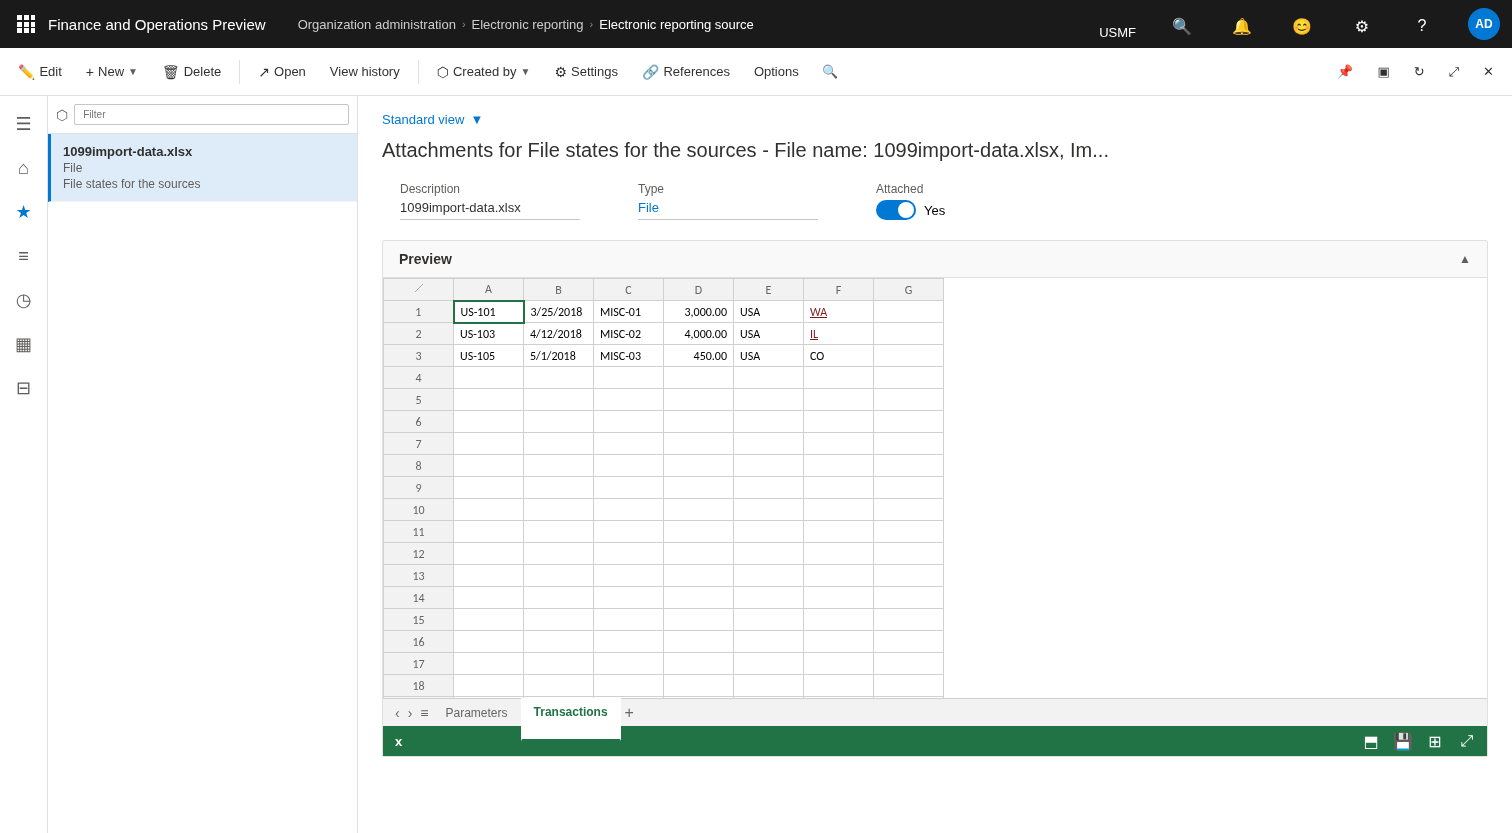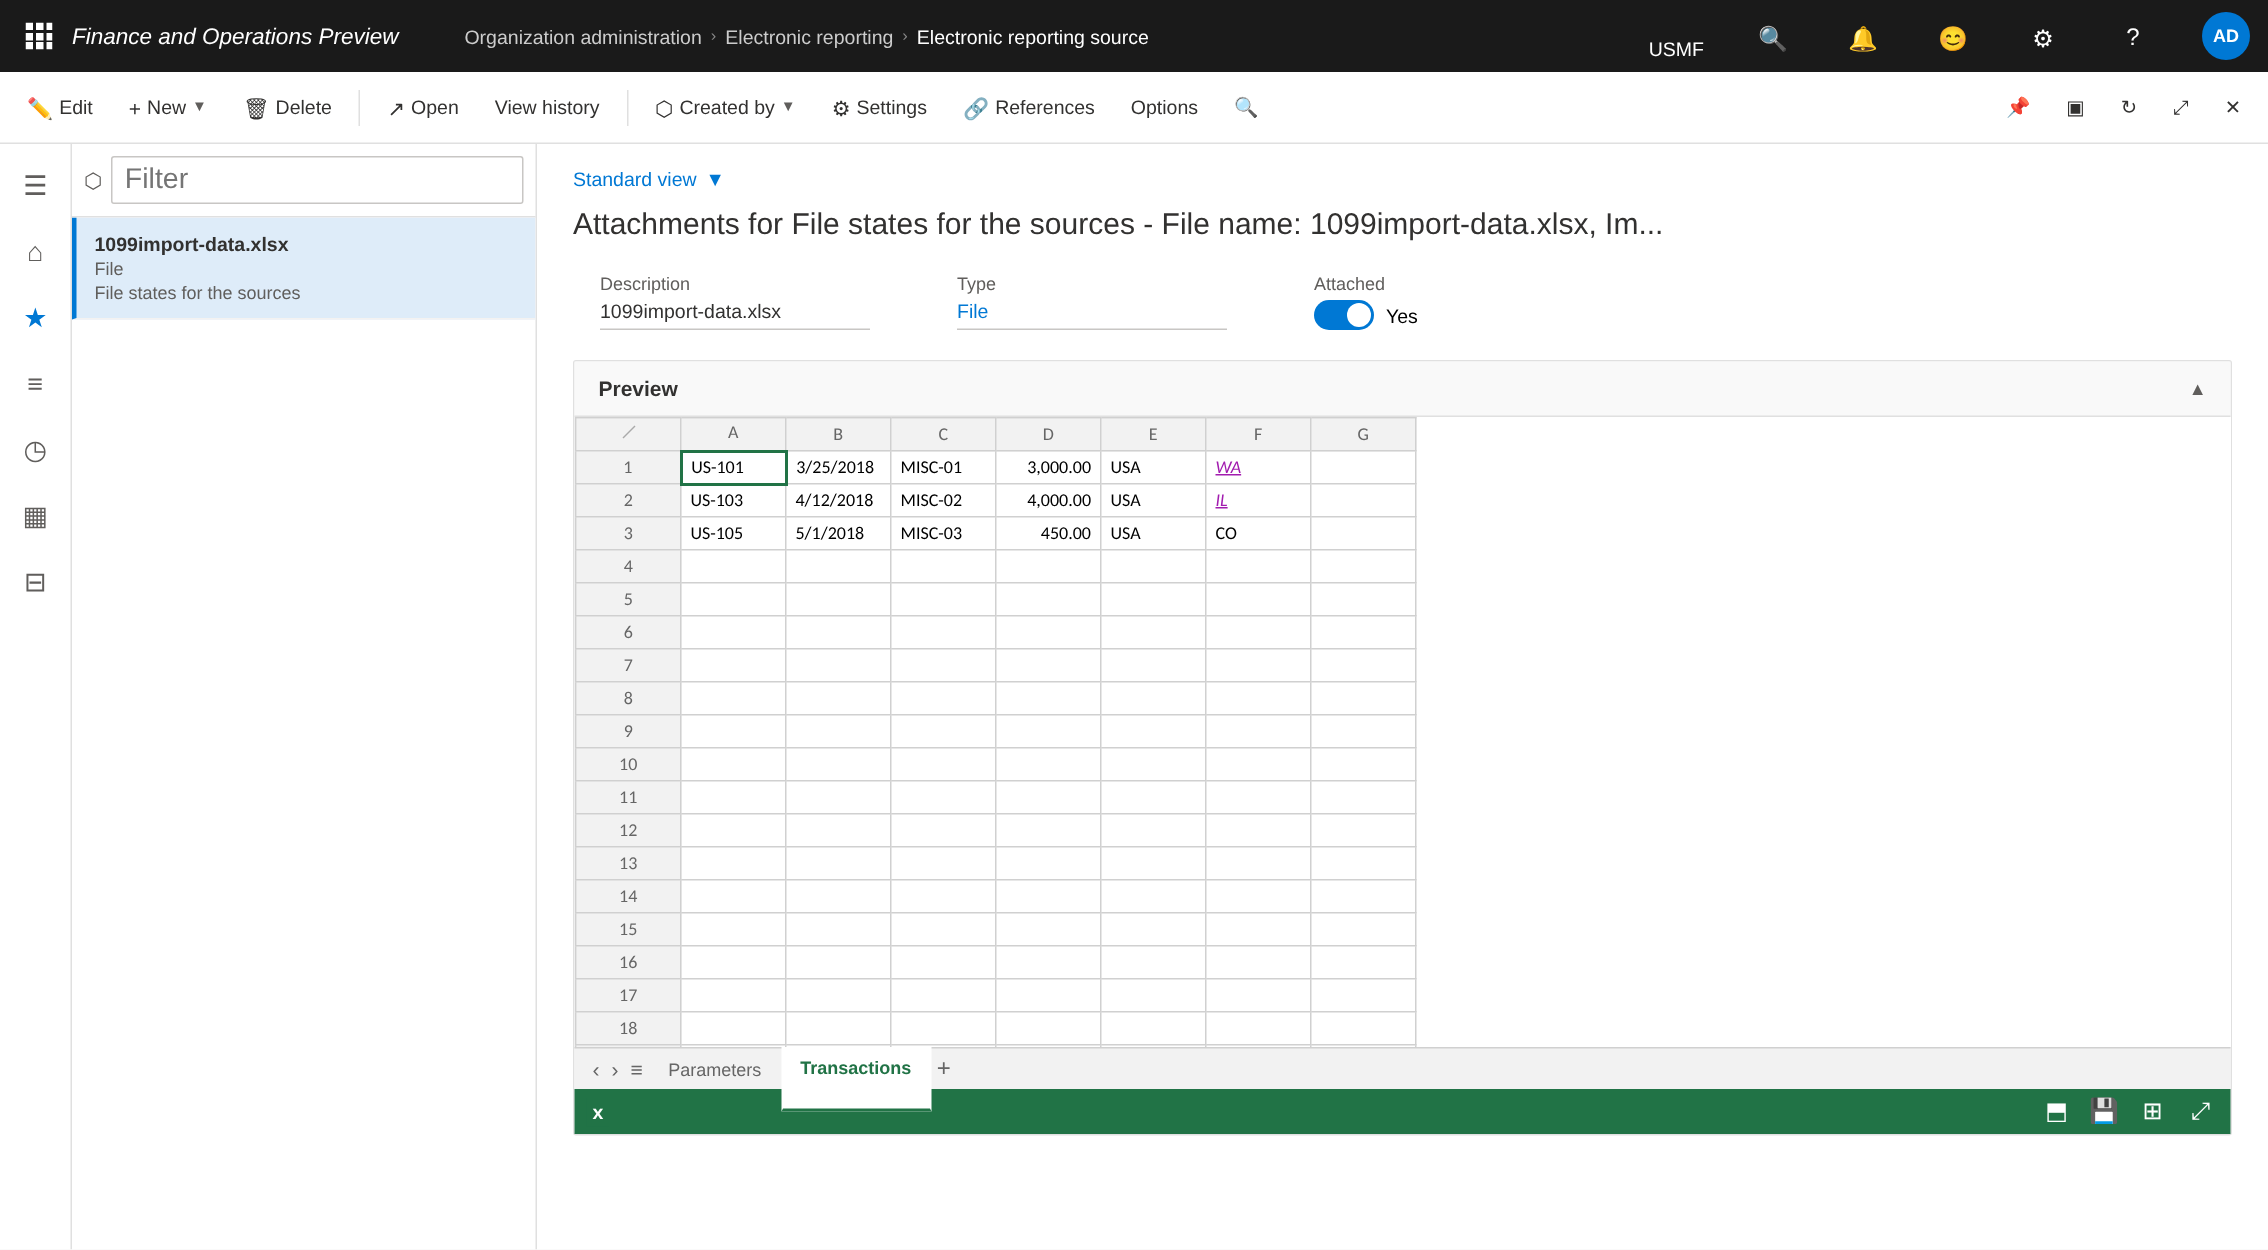--- a/index.html
+++ b/index.html
@@ -17,23 +17,22 @@
     }
     .top-nav .grid-icon {
       width: 28px; height: 28px;
       display: flex; align-items: center; justify-content: center;
       cursor: pointer; color: #fff; font-size: 18px;
     }
     .top-nav .app-title {
       color: #fff;
       font-size: 15px;
       font-weight: 400;
-      margin-right: 36px;
+      margin-right: 24px;
       white-space: nowrap;
-      font-style: italic;
     }
     .top-nav .breadcrumb {
       display: flex;
       align-items: center;
       gap: 6px;
       color: #ccc;
       font-size: 13px;
       flex: 1;
     }
     .top-nav .breadcrumb span { color: #ccc; }
@@ -121,21 +120,21 @@
       border-bottom: 1px solid #e0e0e0;
       display: flex;
       align-items: center;
       gap: 6px;
     }
     .list-filter .filter-icon { color: #605e5c; font-size: 14px; }
     .list-filter input {
       border: 1px solid #c8c6c4;
       border-radius: 2px;
       padding: 4px 8px;
-      font-size: 19px;
+      font-size: 10px;
       width: 100%;
       outline: none;
     }
     .list-items { flex: 1; overflow-y: auto; }
     .list-item {
       padding: 10px 12px;
       cursor: pointer;
       border-bottom: 1px solid #f3f2f1;
     }
     .list-item.selected { background: #deecf9; border-left: 3px solid #0078d4; }
@@ -243,21 +242,21 @@
     }
     .spreadsheet .corner-header {
       background: #f2f2f2;
       width: 30px;
       border: 1px solid #d0d0d0;
     }
     .cell-selected {
       border: 2px solid #217346 !important;
       background: #fff;
     }
-    .link-cell { color: #a21caf; text-decoration: underline; cursor: pointer; font-style: italic; }
+    .link-cell { color: #7f1d1d; text-decoration: underline; cursor: pointer; }
     .spreadsheet td.num { text-align: right; }
 
     
     .sheet-tabs {
       display: flex;
       align-items: center;
       background: #f2f2f2;
       border-top: 1px solid #d0d0d0;
       padding: 0 8px;
       height: 28px;

